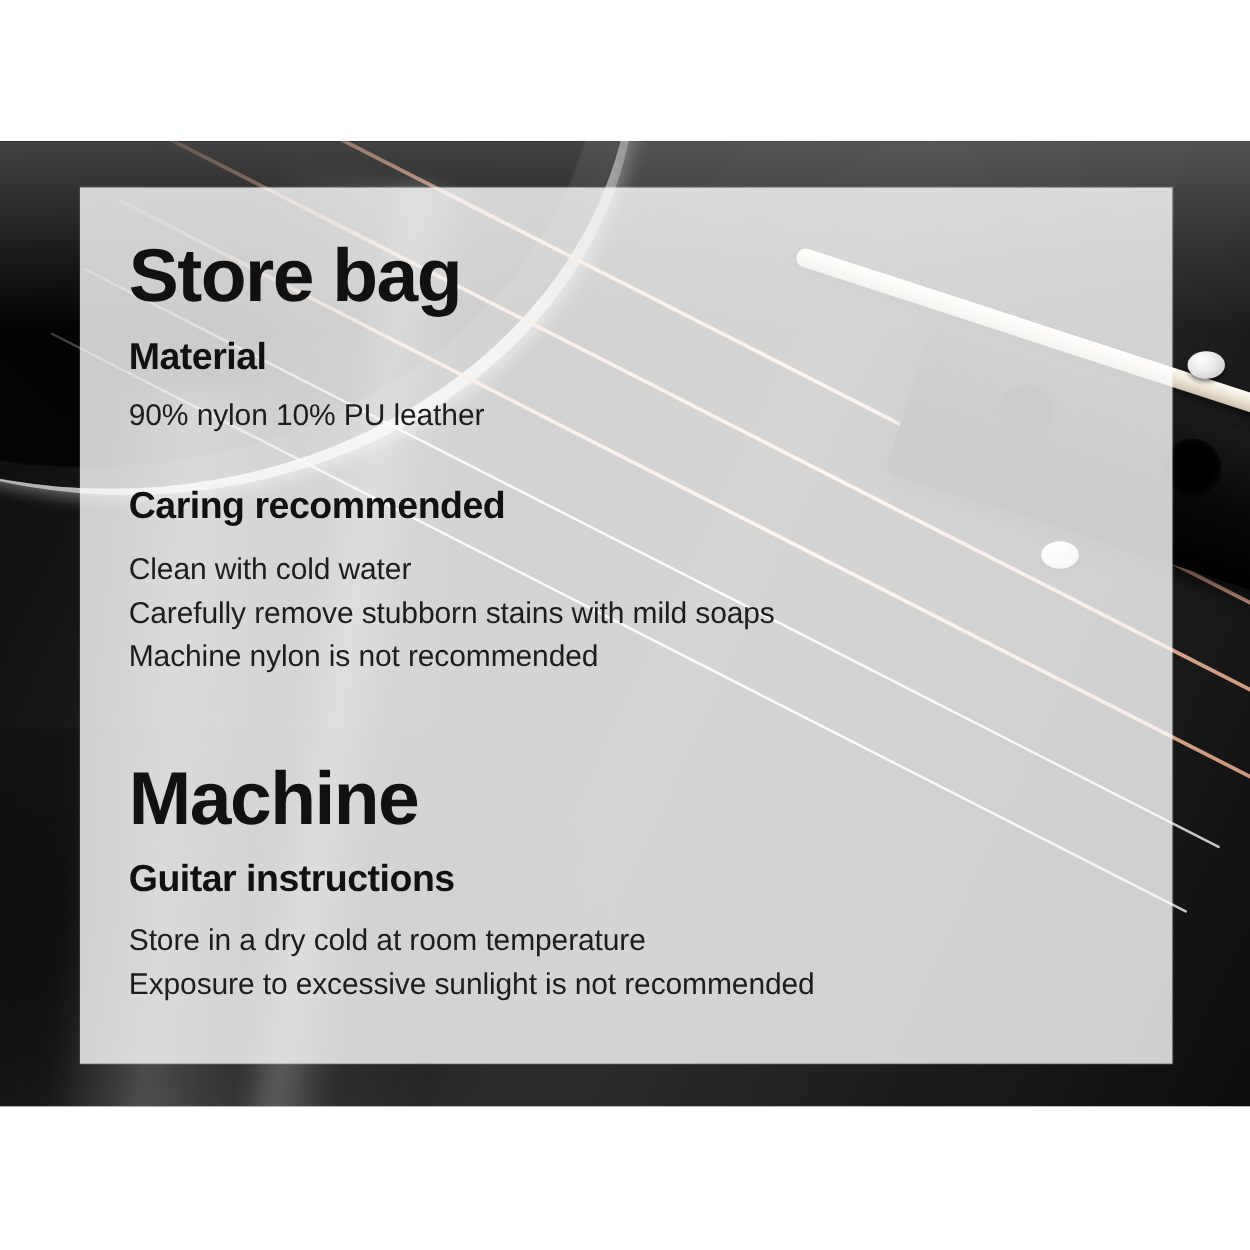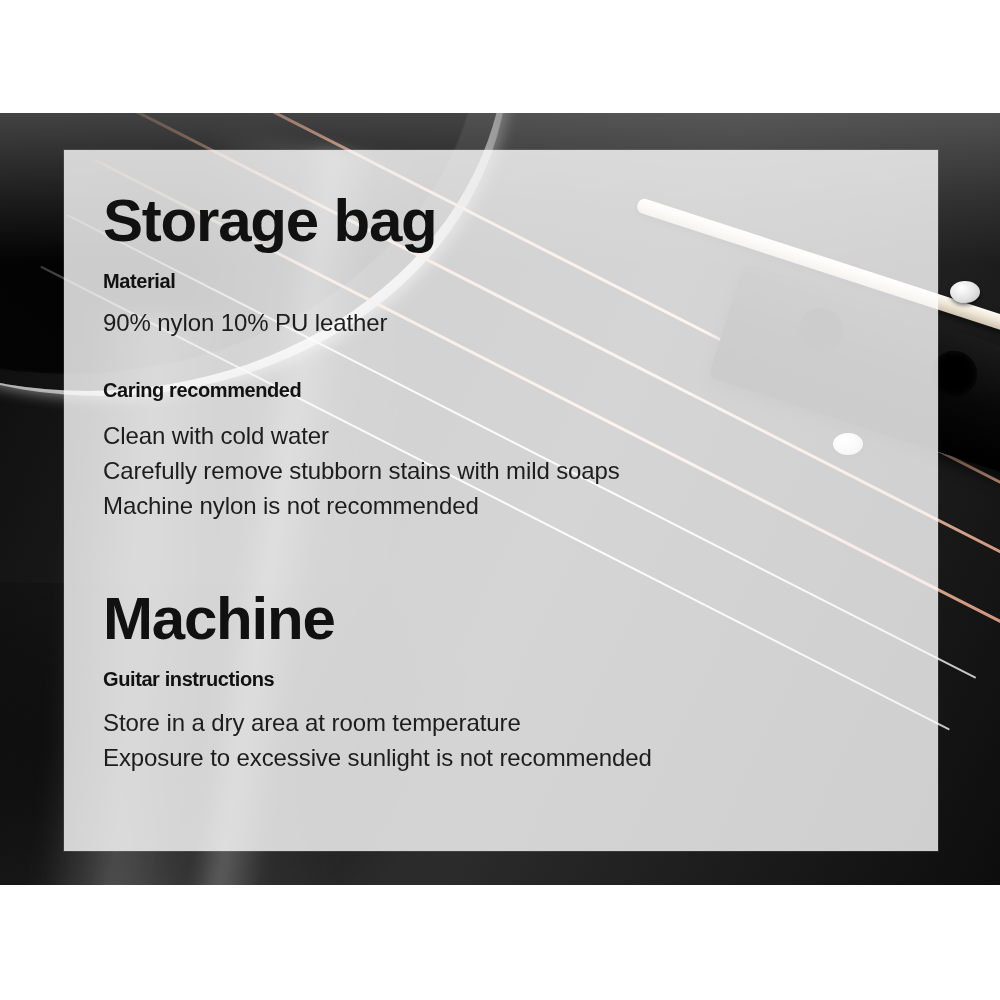--- a/index.html
+++ b/index.html
@@ -73,21 +73,21 @@
   
   #panel{position:absolute;left:64px;top:150px;width:874px;height:701px;
     background:rgba(255,255,255,.80);
     box-shadow:0 0 0 1px rgba(255,255,255,.10);}
 
   #panelInner{position:absolute;left:39px;top:0;width:800px;height:100%;}
 
   .h1{font-weight:bold;color:#111;letter-spacing:-1.2px;line-height:1;}
   .h1-bag{font-size:60px;margin-top:41px;}
   .h1-guitar{font-size:60px;margin-top:0;}
-  .h2{font-weight:bold;color:#111;font-size:20px;letter-spacing:-.4px;line-height:1;}
+  .h2{font-weight:bold;color:#111;font-size:30px;letter-spacing:-.4px;line-height:1;}
   .body{font-size:24px;color:#1d1d1d;line-height:1.46;font-weight:normal;letter-spacing:-.1px;}
 
   .gap-a{height:20px;}
   .gap-b{height:14px;}
   .gap-c{height:40px;}
   .gap-d{height:18px;}
   .gap-e{height:66px;}
   .gap-f{height:20px;}
   .gap-g{height:16px;}
 </style>
@@ -119,21 +119,21 @@
     <div class="shadeBL"></div>
     <div class="arc3"></div>
 
     <div class="sheen"></div>
     <div class="sheen2"></div>
   </div>
 
   <div id="panel">
     <div id="panelInner">
 
-      <div class="h1 h1-bag">Storage bag</div>
+      <div class="h1 h1-bag">Store bag</div>
 
       <div class="gap-a"></div>
 
       <div class="h2">Material</div>
 
       <div class="gap-b"></div>
 
       <div class="body">90% nylon 10% PU leather</div>
 
       <div class="gap-c"></div>
@@ -149,19 +149,19 @@
       <div class="gap-e"></div>
 
       <div class="h1 h1-guitar">Machine</div>
 
       <div class="gap-f"></div>
 
       <div class="h2">Guitar instructions</div>
 
       <div class="gap-g"></div>
 
-      <div class="body">Store in a dry area at room temperature</div>
+      <div class="body">Store in a dry cold at room temperature</div>
       <div class="body">Exposure to excessive sunlight is not recommended</div>
 
     </div>
   </div>
 
 </div>
 
 </body></html>

